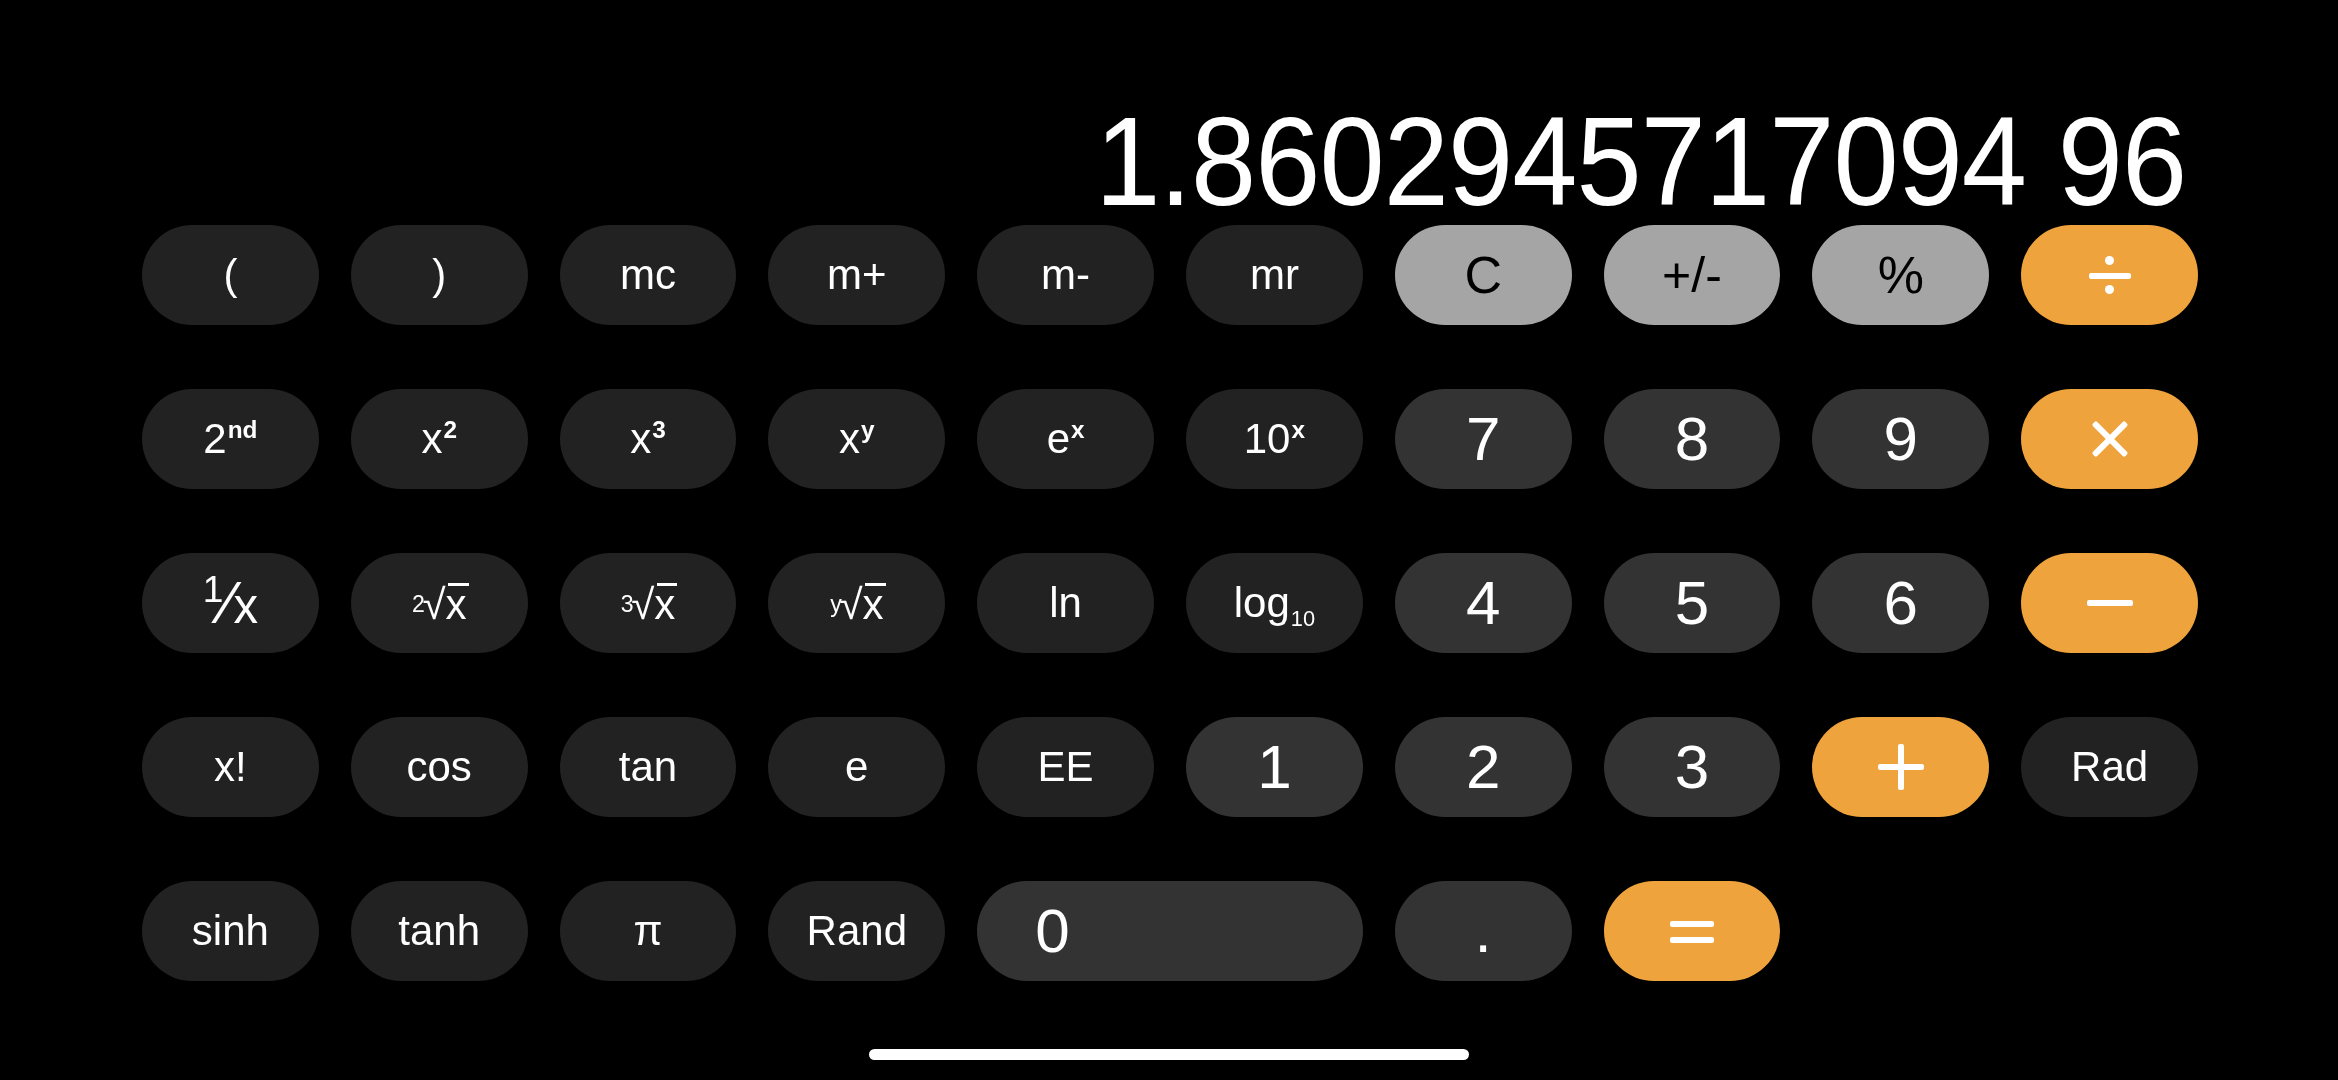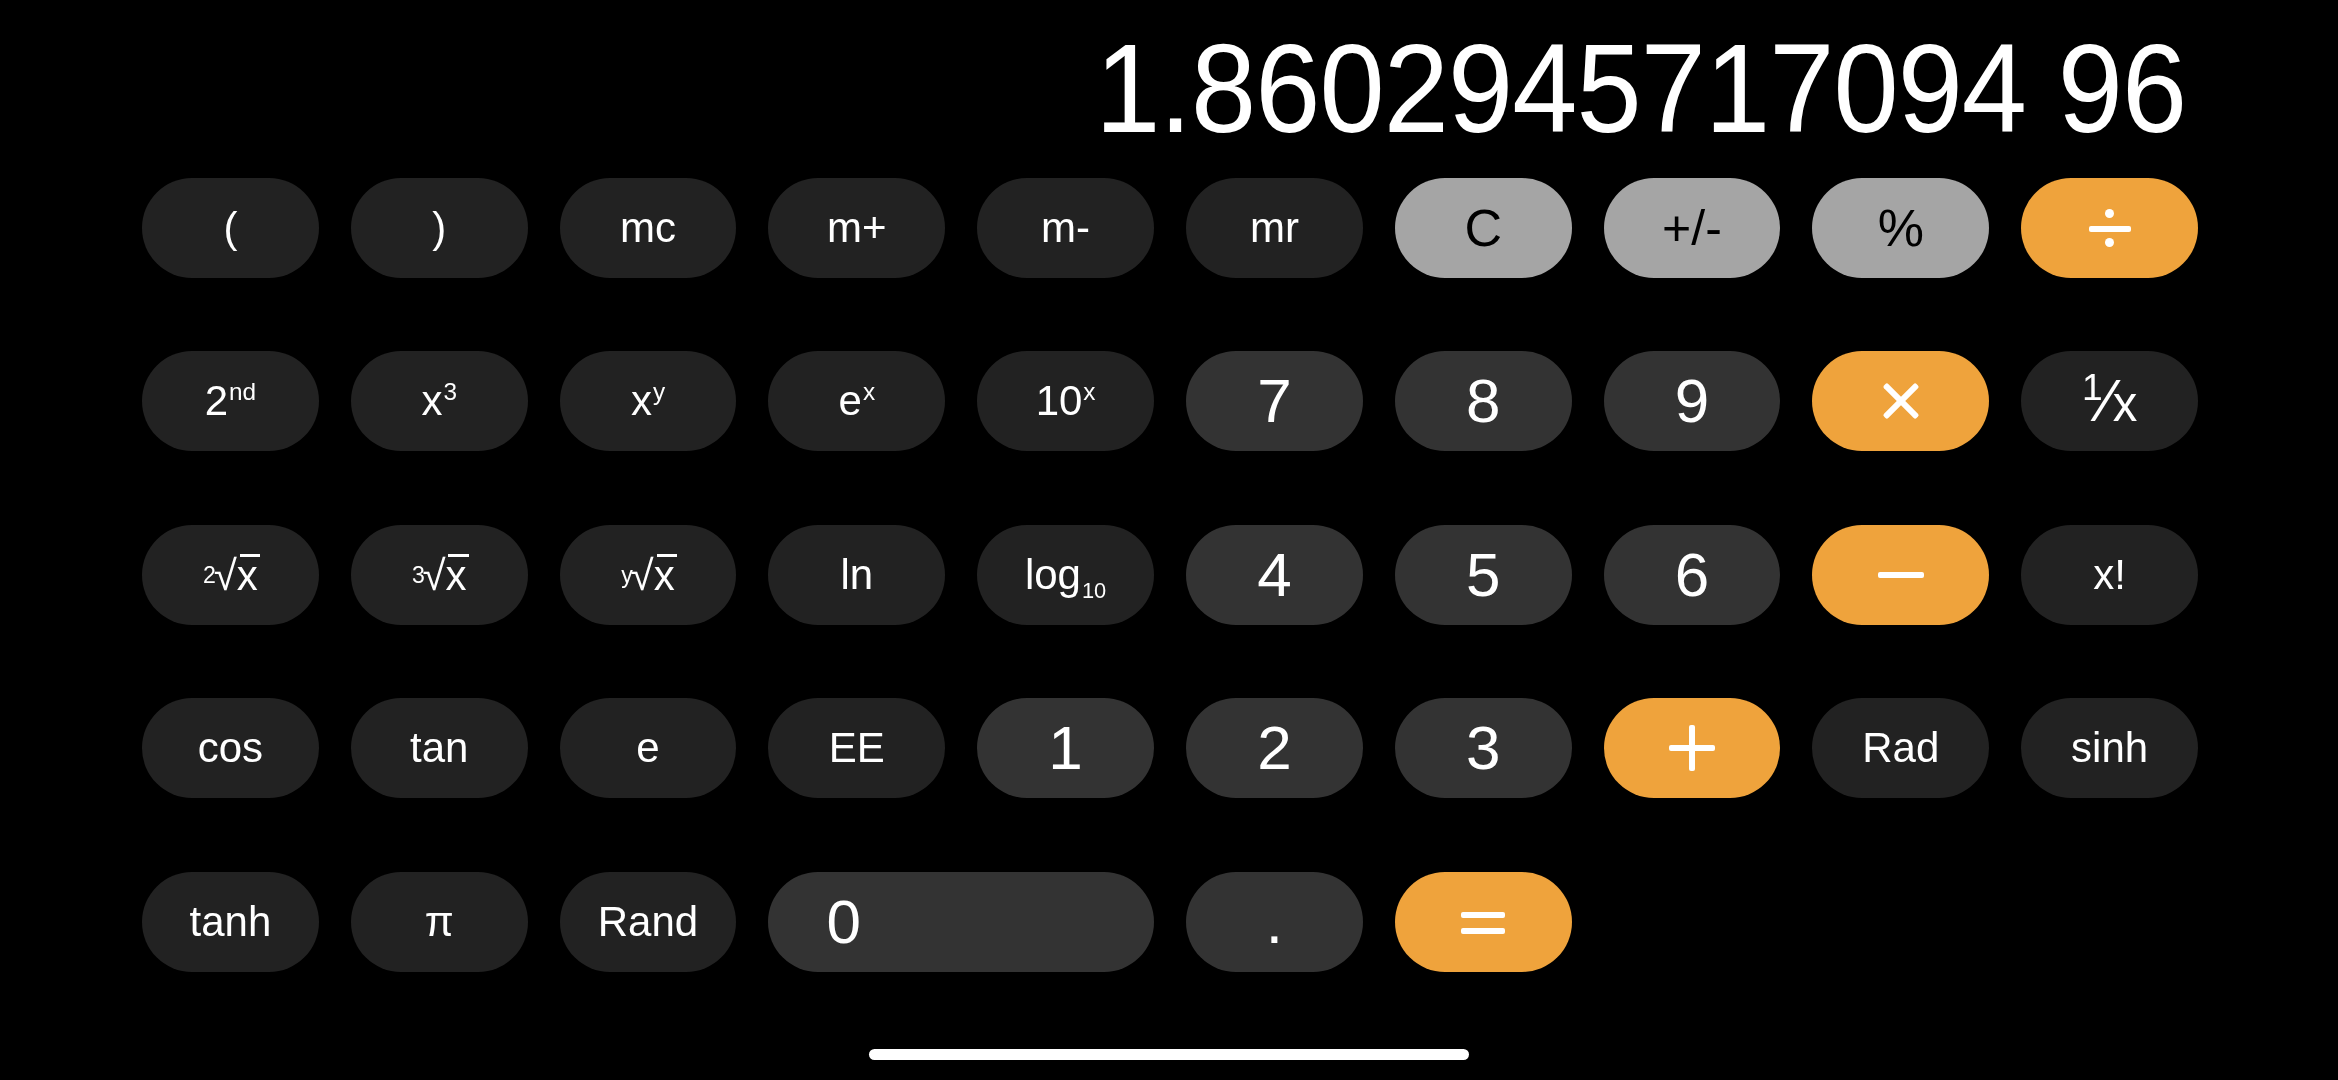--- a/index.html
+++ b/index.html
@@ -21,24 +21,25 @@
     background: #000000;
     display: flex;
     flex-direction: column;
   }
 
   
   #display-area {
     height: 178px;
     flex: 0 0 178px;
     display: flex;
-    align-items: center;
+    align-items: flex-end;
     justify-content: flex-end;
     padding: 0 152px 0 40px;
     box-sizing: border-box;
+    margin-top: 47px;
   }
   #display-value {
     color: #ffffff;
     font-family: "Liberation Sans", sans-serif;
     font-size: 126px;
     font-weight: 300;
     line-height: 1;
     letter-spacing: -1px;
     white-space: nowrap;
     transform: scaleX(0.93);
@@ -90,21 +91,21 @@
     padding-left: 58px;
     box-sizing: border-box;
   }
 
   
   .key sup, .key .sup {
     font-size: 0.58em;
     vertical-align: super;
     line-height: 0;
     margin-left: 1px;
-    font-weight: 400;
+    font-weight: 700;
   }
   .key sub, .key .sub {
     font-size: 0.52em;
     vertical-align: sub;
     line-height: 0;
     margin-left: 1px;
     font-weight: 500;
   }
 
   
@@ -248,20 +249,23 @@
         <span class="glyph glyph-divide">
           <span class="dot dot-top"></span>
           <span class="bar"></span>
           <span class="dot dot-bot"></span>
         </span>
       </button>
       <button class="key key-fn">
         <span>2<sup>nd</sup></span>
       </button>
       <button class="key key-fn">
+        <span>x<sup>2</sup></span>
+      </button>
+      <button class="key key-fn">
         <span>x<sup>3</sup></span>
       </button>
       <button class="key key-fn">
         <span>x<sup>y</sup></span>
       </button>
       <button class="key key-fn">
         <span>e<sup>x</sup></span>
       </button>
       <button class="key key-fn">
         <span>10<sup>x</sup></span>

